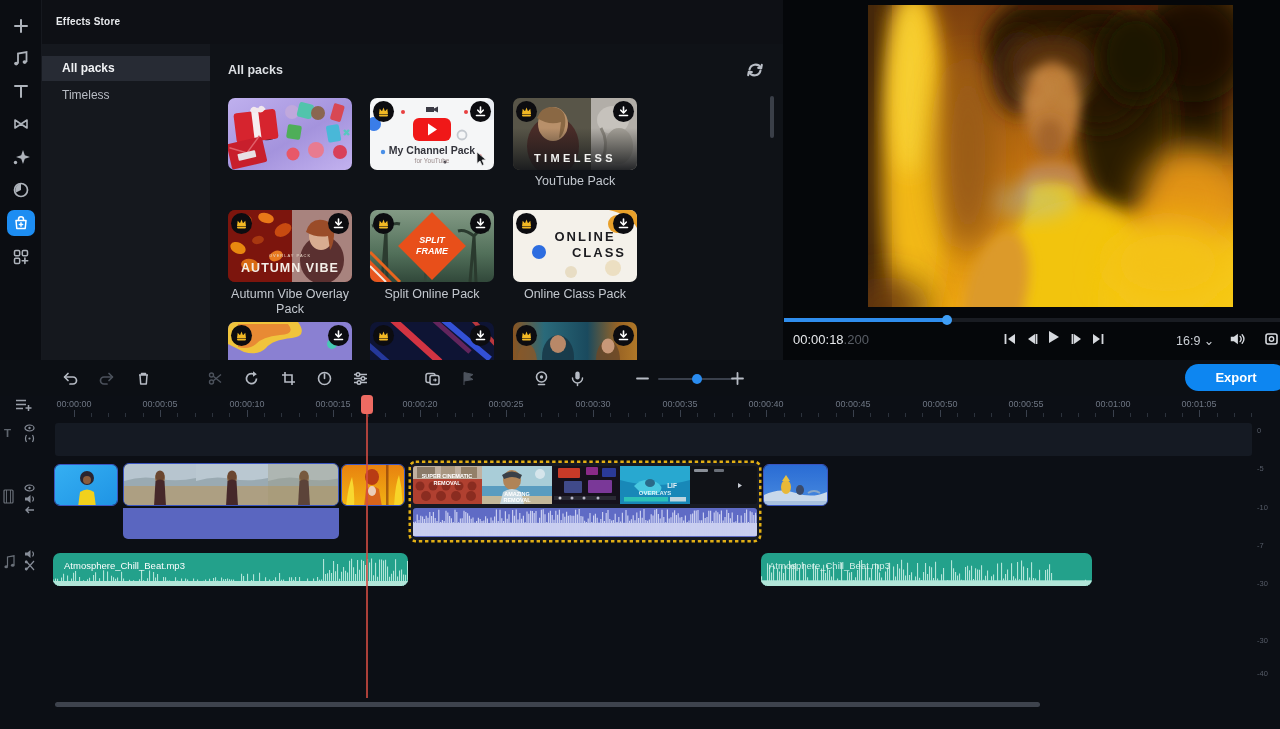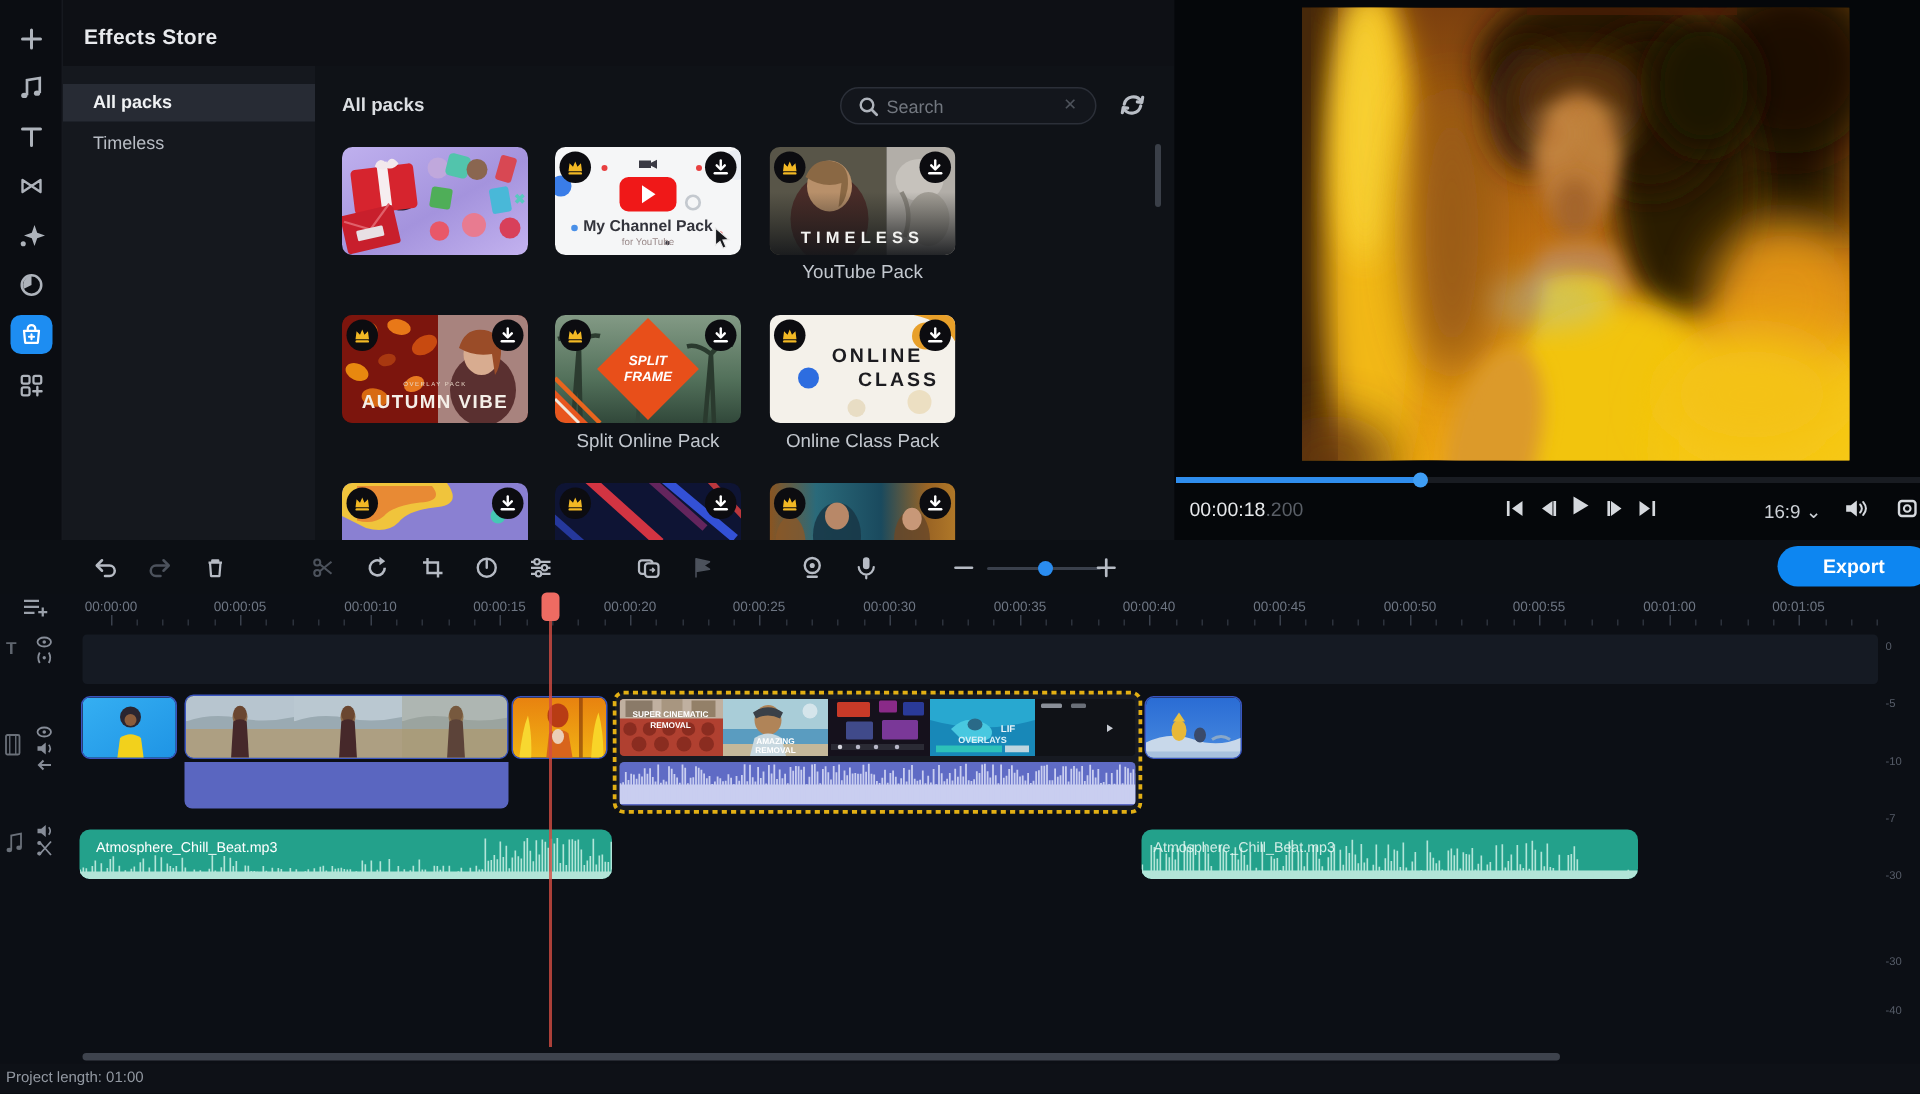--- a/index.html
+++ b/index.html
@@ -8,21 +8,21 @@
 #app { position:relative; width:1280px; height:729px; background:#0a0c11; }
 
 
 #sidebar { left:0; top:0; width:42px; height:360px; background:#0b0d12; border-right:1px solid #16191f; }
 .sic { position:absolute; left:9px; width:24px; height:24px; color:#aeb3bb; }
 .sic svg { width:24px; height:24px; display:block; }
 #store-sel { position:absolute; left:7px; top:210px; width:28px; height:26px; background:#1d8df2; border-radius:7px; }
 
 
 #hdr { left:42px; top:0; width:741px; height:44px; background:#0e1015; }
-#hdr .title { position:absolute; left:14px; top:16px; font-size:14px; font-weight:bold; color:#e8eaed; letter-spacing:.2px; }
+#hdr .title { position:absolute; left:14px; top:16px; font-size:10px; font-weight:bold; color:#e8eaed; letter-spacing:.2px; }
 
 
 #lpanel { left:42px; top:44px; width:168px; height:316px; background:#15181e; }
 #lpanel .sel { position:absolute; left:0; top:12px; width:168px; height:25px; background:#272b34; }
 #lpanel .sel span { position:absolute; left:20px; top:5px; font-size:12px; font-weight:bold; color:#f0f2f4; }
 #lpanel .row2 { position:absolute; left:20px; top:44px; font-size:12px; color:#b8bcc4; }
 
 
 #mpanel { left:210px; top:44px; width:573px; height:316px; background:#0f1217; overflow:hidden; }
 #mpanel .aptitle { position:absolute; left:18px; top:19px; font-size:12.5px; font-weight:bold; color:#dcdfe3; }
@@ -80,28 +80,20 @@
       <div class="title">Effects Store</div>
     </div>
   <div class="abs" id="lpanel">
     <div class="sel">
         <span>All packs</span>
       </div>
     <div class="row2">Timeless</div>
   </div>
   <div class="abs" id="mpanel">
     <div class="aptitle">All packs</div>
-    <div id="search">
-      <svg style="position:absolute;left:11px;top:5px" width="14" height="14" viewBox="0 0 14 14">
-          <circle cx="6" cy="6" r="4.2" fill="none" stroke="#aeb3bb" stroke-width="1.6"></circle>
-          <path d="M9.2,9.2 L12.5,12.5" stroke="#aeb3bb" stroke-width="1.8" stroke-linecap="round"></path>
-        </svg>
-      <div class="ph">Search</div>
-        <div class="x">✕</div>
-    </div>
     <svg style="position:absolute;left:534px;top:15px" width="22" height="22" viewBox="0 0 22 22">
         <path d="M5.2,13.5 A6.2,6.2 0 0 0 16.5,11.5" fill="none" stroke="#b9bec6" stroke-width="2.1" stroke-linecap="round"></path>
         <path d="M16.8,8.5 A6.2,6.2 0 0 0 5.5,10.5" fill="none" stroke="#b9bec6" stroke-width="2.1" stroke-linecap="round"></path>
         <path d="M14.2,8.9 L17.2,9.3 L17.8,5.9" fill="none" stroke="#b9bec6" stroke-width="2.1" stroke-linecap="round" stroke-linejoin="round"></path>
         <path d="M7.8,13.1 L4.8,12.7 L4.2,16.1" fill="none" stroke="#b9bec6" stroke-width="2.1" stroke-linecap="round" stroke-linejoin="round"></path>
       </svg>
     <div id="vscroll"></div>
     <svg class="abs" style="left:266px;top:107px;z-index:5" width="12" height="16" viewBox="0 0 12 16">
         <path d="M1,1 L1,12.5 L4,10 L6,14.5 L8,13.5 L6,9 L10,8.8 Z" fill="#16181c" stroke="#e8e8e8" stroke-width="0.8"></path>
       </svg>
@@ -334,20 +326,21 @@
             <rect x="3" y="10.8" width="9" height="1.6" rx="0.8" fill="#f2b824"></rect>
           </svg>
         </div><div class="badge" style="left:100px;top:3px">
           <svg viewBox="0 0 15 15">
             <path d="M7.5,3 L7.5,8.2" stroke="#fff" stroke-width="1.6" stroke-linecap="round"></path>
             <path d="M4.8,6.2 L7.5,9 L10.2,6.2" stroke="#fff" stroke-width="1.6" fill="none" stroke-linecap="round" stroke-linejoin="round"></path>
             <path d="M3.5,11.5 L11.5,11.5" stroke="#fff" stroke-width="1.6" stroke-linecap="round"></path>
           </svg>
         </div></div>
     <div class="clabel" style="left:295px;top:130px">YouTube Pack</div>
+    <div class="clabel" style="left:10px;top:243px">Autumn Vibe Overlay<br>Pack</div>
     <div class="clabel" style="left:152px;top:243px">Split Online Pack</div>
     <div class="clabel" style="left:295px;top:243px">Online Class Pack</div>
   </div>
   <div class="abs" id="preview">
     <div id="vframe"><svg width="365" height="302" viewBox="0 0 365 302">
 <defs>
  <linearGradient id="vbg" x1="0" y1="0" x2="0" y2="1">
               <stop offset="0" stop-color="#7c400e"></stop>
               <stop offset=".5" stop-color="#bc6d10"></stop>
               <stop offset="1" stop-color="#f0a811"></stop>
@@ -885,19 +878,16 @@
         <span style="position:absolute;left:11px;top:7px;font-size:9.5px;color:#fdfefe">Atmosphere_Chill_Beat.mp3</span>
       </div>
     <div class="clip" style="left:761px;top:157px;width:331px;height:33px;background:#23a18b;border-radius:7px">
         <svg width="331" height="33" viewBox="0 0 331 29" preserveAspectRatio="none" style="position:absolute;left:0;top:0">
           <rect x="0" y="24" width="331" height="9" fill="#b2e5d8"></rect>
           <path d="M0.0,33 v-12.5 h1.1 v12.5 M2.0,33 v-7.9 h1.1 v7.9 M4.0,33 v-6.1 h1.1 v6.1 M6.0,33 v-23.9 h1.1 v23.9 M8.0,33 v-22.7 h1.1 v22.7 M10.0,33 v-15.8 h1.1 v15.8 M12.0,33 v-21.7 h1.1 v21.7 M14.0,33 v-7.6 h1.1 v7.6 M16.0,33 v-18.9 h1.1 v18.9 M18.0,33 v-16.8 h1.1 v16.8 M20.0,33 v-22.0 h1.1 v22.0 M22.0,33 v-15.4 h1.1 v15.4 M24.0,33 v-21.9 h1.1 v21.9 M26.0,33 v-8.9 h1.1 v8.9 M28.0,33 v-26.2 h1.1 v26.2 M30.0,33 v-22.7 h1.1 v22.7 M32.0,33 v-23.0 h1.1 v23.0 M34.0,33 v-24.2 h1.1 v24.2 M36.0,33 v-7.7 h1.1 v7.7 M38.0,33 v-20.1 h1.1 v20.1 M40.0,33 v-7.2 h1.1 v7.2 M42.0,33 v-23.5 h1.1 v23.5 M44.0,33 v-18.9 h1.1 v18.9 M46.0,33 v-11.6 h1.1 v11.6 M48.0,33 v-7.3 h1.1 v7.3 M50.0,33 v-8.4 h1.1 v8.4 M52.0,33 v-23.9 h1.1 v23.9 M54.0,33 v-21.9 h1.1 v21.9 M56.0,33 v-19.9 h1.1 v19.9 M58.0,33 v-7.7 h1.1 v7.7 M60.0,33 v-19.3 h1.1 v19.3 M62.0,33 v-22.6 h1.1 v22.6 M64.0,33 v-15.4 h1.1 v15.4 M66.0,33 v-22.4 h1.1 v22.4 M68.0,33 v-18.1 h1.1 v18.1 M70.0,33 v-12.3 h1.1 v12.3 M72.0,33 v-19.8 h1.1 v19.8 M74.0,33 v-6.3 h1.1 v6.3 M76.0,33 v-10.6 h1.1 v10.6 M78.0,33 v-9.0 h1.1 v9.0 M80.0,33 v-24.4 h1.1 v24.4 M82.0,33 v-7.4 h1.1 v7.4 M84.0,33 v-6.4 h1.1 v6.4 M86.0,33 v-17.3 h1.1 v17.3 M88.0,33 v-15.9 h1.1 v15.9 M90.0,33 v-16.3 h1.1 v16.3 M92.0,33 v-9.2 h1.1 v9.2 M94.0,33 v-11.6 h1.1 v11.6 M96.0,33 v-18.0 h1.1 v18.0 M98.0,33 v-25.9 h1.1 v25.9 M100.0,33 v-26.8 h1.1 v26.8 M102.0,33 v-8.4 h1.1 v8.4 M104.0,33 v-19.8 h1.1 v19.8 M106.0,33 v-21.5 h1.1 v21.5 M108.0,33 v-11.4 h1.1 v11.4 M110.0,33 v-19.5 h1.1 v19.5 M112.0,33 v-8.0 h1.1 v8.0 M114.0,33 v-23.9 h1.1 v23.9 M116.0,33 v-23.2 h1.1 v23.2 M118.0,33 v-15.9 h1.1 v15.9 M120.0,33 v-11.4 h1.1 v11.4 M122.0,33 v-8.4 h1.1 v8.4 M124.0,33 v-16.8 h1.1 v16.8 M126.0,33 v-20.3 h1.1 v20.3 M128.0,33 v-24.4 h1.1 v24.4 M130.0,33 v-7.2 h1.1 v7.2 M132.0,33 v-21.2 h1.1 v21.2 M134.0,33 v-12.4 h1.1 v12.4 M136.0,33 v-23.4 h1.1 v23.4 M138.0,33 v-19.3 h1.1 v19.3 M140.0,33 v-27.0 h1.1 v27.0 M142.0,33 v-18.4 h1.1 v18.4 M144.0,33 v-13.3 h1.1 v13.3 M146.0,33 v-24.5 h1.1 v24.5 M148.0,33 v-13.6 h1.1 v13.6 M150.0,33 v-16.1 h1.1 v16.1 M152.0,33 v-7.4 h1.1 v7.4 M154.0,33 v-12.3 h1.1 v12.3 M156.0,33 v-24.2 h1.1 v24.2 M158.0,33 v-11.2 h1.1 v11.2 M160.0,33 v-9.2 h1.1 v9.2 M162.0,33 v-16.2 h1.1 v16.2 M164.0,33 v-24.2 h1.1 v24.2 M166.0,33 v-14.6 h1.1 v14.6 M168.0,33 v-21.3 h1.1 v21.3 M170.0,33 v-20.5 h1.1 v20.5 M172.0,33 v-11.0 h1.1 v11.0 M174.0,33 v-25.4 h1.1 v25.4 M176.0,33 v-10.7 h1.1 v10.7 M178.0,33 v-6.1 h1.1 v6.1 M180.0,33 v-14.3 h1.1 v14.3 M182.0,33 v-19.8 h1.1 v19.8 M184.0,33 v-7.5 h1.1 v7.5 M186.0,33 v-9.2 h1.1 v9.2 M188.0,33 v-8.7 h1.1 v8.7 M190.0,33 v-26.6 h1.1 v26.6 M192.0,33 v-19.7 h1.1 v19.7 M194.0,33 v-16.4 h1.1 v16.4 M196.0,33 v-13.3 h1.1 v13.3 M198.0,33 v-14.9 h1.1 v14.9 M200.0,33 v-9.6 h1.1 v9.6 M202.0,33 v-8.8 h1.1 v8.8 M204.0,33 v-20.7 h1.1 v20.7 M206.0,33 v-21.8 h1.1 v21.8 M208.0,33 v-17.9 h1.1 v17.9 M210.0,33 v-21.9 h1.1 v21.9 M212.0,33 v-10.2 h1.1 v10.2 M214.0,33 v-19.7 h1.1 v19.7 M216.0,33 v-18.6 h1.1 v18.6 M218.0,33 v-18.3 h1.1 v18.3 M220.0,33 v-22.2 h1.1 v22.2 M222.0,33 v-9.5 h1.1 v9.5 M224.0,33 v-12.9 h1.1 v12.9 M226.0,33 v-17.7 h1.1 v17.7 M228.0,33 v-8.9 h1.1 v8.9 M230.0,33 v-12.5 h1.1 v12.5 M232.0,33 v-14.0 h1.1 v14.0 M234.0,33 v-8.6 h1.1 v8.6 M236.0,33 v-23.8 h1.1 v23.8 M238.0,33 v-8.6 h1.1 v8.6 M240.0,33 v-24.4 h1.1 v24.4 M242.0,33 v-10.7 h1.1 v10.7 M244.0,33 v-14.5 h1.1 v14.5 M246.0,33 v-18.4 h1.1 v18.4 M248.0,33 v-9.0 h1.1 v9.0 M250.0,33 v-23.9 h1.1 v23.9 M252.0,33 v-12.6 h1.1 v12.6 M254.0,33 v-10.5 h1.1 v10.5 M256.0,33 v-25.0 h1.1 v25.0 M258.0,33 v-10.0 h1.1 v10.0 M260.0,33 v-26.4 h1.1 v26.4 M262.0,33 v-21.1 h1.1 v21.1 M264.0,33 v-7.3 h1.1 v7.3 M266.0,33 v-19.9 h1.1 v19.9 M268.0,33 v-11.5 h1.1 v11.5 M270.0,33 v-24.8 h1.1 v24.8 M272.0,33 v-11.0 h1.1 v11.0 M274.0,33 v-10.5 h1.1 v10.5 M276.0,33 v-8.6 h1.1 v8.6 M278.0,33 v-18.2 h1.1 v18.2 M280.0,33 v-6.1 h1.1 v6.1 M282.0,33 v-6.3 h1.1 v6.3 M284.0,33 v-18.1 h1.1 v18.1 M286.0,33 v-18.7 h1.1 v18.7 M288.0,33 v-23.2 h1.1 v23.2 M290.0,33 v-15.5 h1.1 v15.5 M292.0,33 v-4.0 h1.1 v4.0 M294.0,33 v-4.1 h1.1 v4.1 M296.0,33 v-5.3 h1.1 v5.3 M298.0,33 v-2.2 h1.1 v2.2 M300.0,33 v-6.7 h1.1 v6.7 M302.0,33 v-2.6 h1.1 v2.6 M304.0,33 v-3.3 h1.1 v3.3 M306.0,33 v-7.4 h1.1 v7.4 M308.0,33 v-3.2 h1.1 v3.2 M310.0,33 v-4.5 h1.1 v4.5 M312.0,33 v-8.0 h1.1 v8.0 M314.0,33 v-6.3 h1.1 v6.3 M316.0,33 v-2.4 h1.1 v2.4 M318.0,33 v-4.4 h1.1 v4.4 M320.0,33 v-5.8 h1.1 v5.8 M322.0,33 v-5.3 h1.1 v5.3 M324.0,33 v-9.4 h1.1 v9.4 M326.0,33 v-7.3 h1.1 v7.3 M328.0,33 v-7.8 h1.1 v7.8 M330.0,33 v-5.2 h1.1 v5.2 Z" fill="#b2e5d8"></path>
         </svg>
         <span style="position:absolute;left:8px;top:7px;font-size:9.5px;color:#eefaf6;opacity:.85">Atmosphere_Chill_Beat.mp3</span>
       </div>
     <div id="hscroll"></div>
-    <div id="status">
-        <span>Project length: 01:00</span>
-      </div>
     <div id="playline"></div>
     <div id="playhead"></div>
   </div>
 </div>
 
 </body></html>

